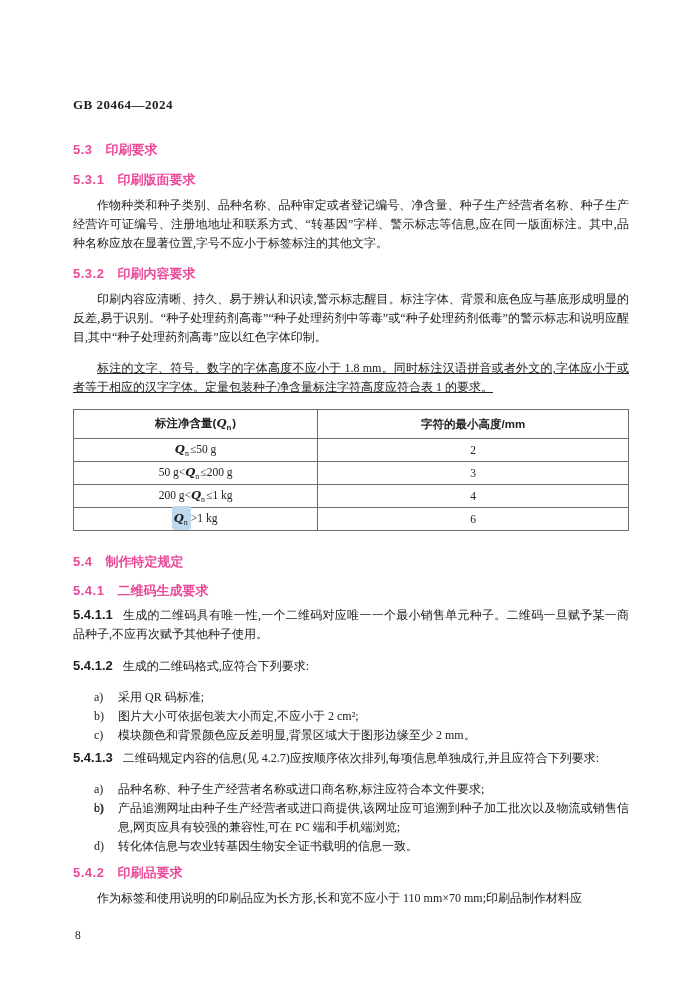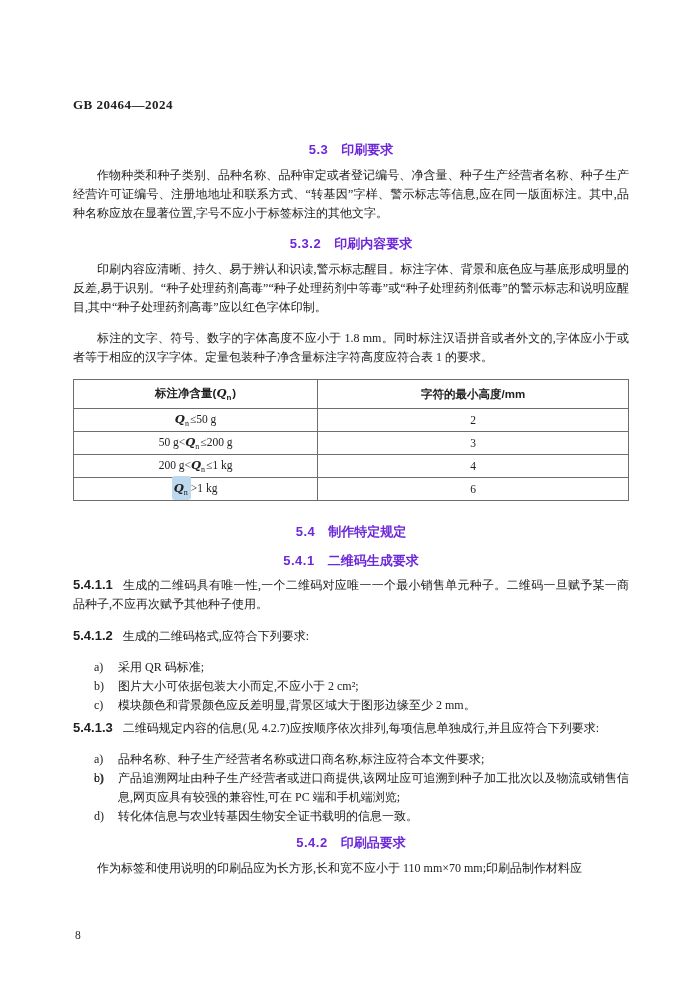--- a/index.html
+++ b/index.html
@@ -29,38 +29,37 @@
     line-height: 14px;
     font-weight: bold;
     letter-spacing: 0.5px;
     font-family: "Liberation Serif", "DejaVu Serif", serif;
   }
   .heading {
     font-family: "Liberation Sans", "DejaVu Sans", sans-serif;
     font-weight: bold;
     font-size: 13px;
     line-height: 17px;
-    color: #6d28d9;
-    text-align: center;
+    color: #ec4899;
   }
   .heading .hnum { margin-right: 13px; letter-spacing: 0.5px; }
   .h53  { margin-top: 29px; }
   .h531 { margin-top: 13px; }
   .h532 { margin-top: 10px; }
   .h54  { margin-top: 22px; }
   .h541 { margin-top: 12px; }
   .h542 { margin-top: 8px; }
   .para {
     margin-top: 8px;
     font-size: 12px;
     line-height: 19px;
     text-align: justify;
     text-indent: 24px;
   }
-  .para.tight { margin-top: 6px; }
+  .para.tight { margin-top: 6px; text-decoration: underline; }
   .clause {
     font-size: 12px;
     line-height: 19px;
     text-align: justify;
   }
   .clause .cnum {
     font-family: "Liberation Sans", "DejaVu Sans", sans-serif;
     font-weight: bold;
     font-size: 13px;
     margin-right: 10px;
@@ -141,20 +140,23 @@
 
 <div class="page">
   <div class="content">
 
     <div class="doc-code">GB 20464—2024</div>
 
     <div class="heading h53">
       <span class="hnum">5.3</span><span>印刷要求</span>
     </div>
 
+    <div class="heading h531">
+      <span class="hnum">5.3.1</span><span>印刷版面要求</span>
+    </div>
 
     <p class="para">作物种类和种子类别、品种名称、品种审定或者登记编号、净含量、种子生产经营者名称、种子生产经营许可证编号、注册地地址和联系方式、“转基因”字样、警示标志等信息,应在同一版面标注。其中,品种名称应放在显著位置,字号不应小于标签标注的其他文字。</p>
 
     <div class="heading h532">
       <span class="hnum">5.3.2</span><span>印刷内容要求</span>
     </div>
 
     <p class="para">印刷内容应清晰、持久、易于辨认和识读,警示标志醒目。标注字体、背景和底色应与基底形成明显的反差,易于识别。“种子处理药剂高毒”“种子处理药剂中等毒”或“种子处理药剂低毒”的警示标志和说明应醒目,其中“种子处理药剂高毒”应以红色字体印制。</p>
     <p class="para tight">标注的文字、符号、数字的字体高度不应小于 1.8 mm。同时标注汉语拼音或者外文的,字体应小于或者等于相应的汉字字体。定量包装种子净含量标注字符高度应符合表 1 的要求。</p>
 

